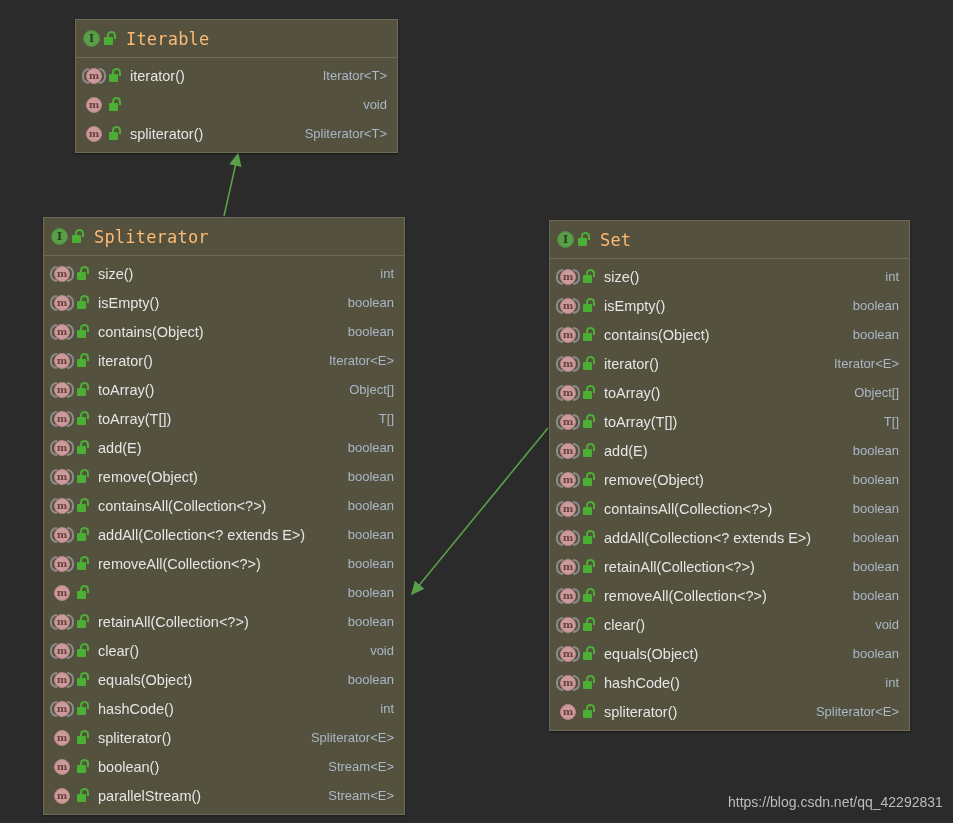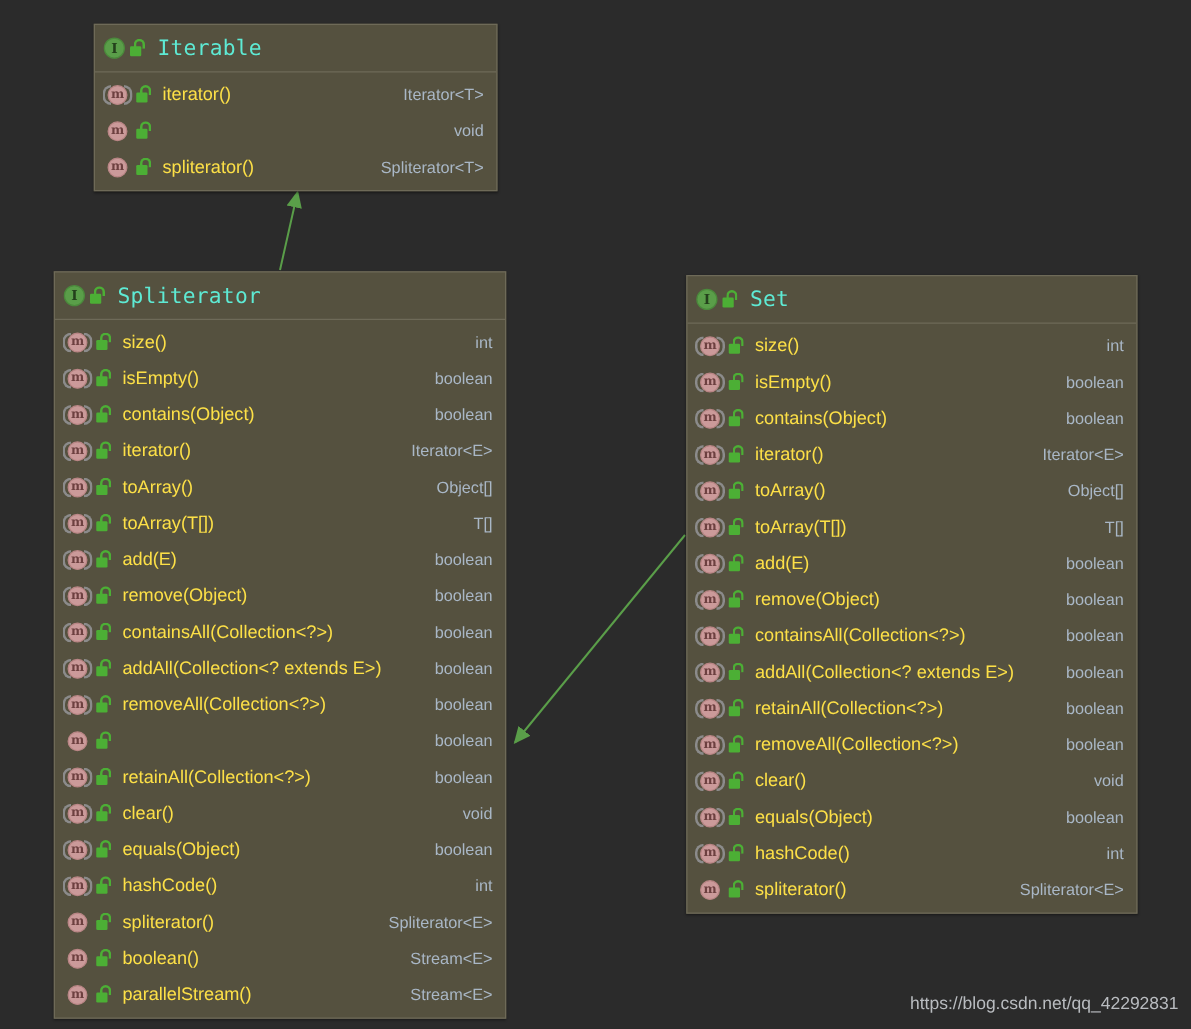--- a/index.html
+++ b/index.html
@@ -38,38 +38,38 @@
     height: 38px;
     display: flex;
     align-items: center;
     padding: 0 6px 0 7px;
     border-bottom: 1px solid #6e6a58;
     box-sizing: border-box;
   }
   .uml-title {
     font-family: "DejaVu Sans Mono", "Liberation Mono", monospace;
     font-size: 17px;
-    color: #5eead4;
+    color: #fdba74;
     margin-left: 9px;
     letter-spacing: 0.2px;
     white-space: nowrap;
   }
   .uml-members {
     padding: 3px 0 4px 0;
   }
   .uml-row {
     display: flex;
     align-items: center;
     height: 29px;
     padding: 0 10px 0 7px;
     box-sizing: border-box;
   }
   .uml-row .m-name {
     font-size: 14.5px;
-    color: #fde047;
+    color: #e5e5e5;
     margin-left: 8px;
     white-space: nowrap;
     flex: 0 0 auto;
   }
   .uml-row .m-type {
     font-size: 13px;
     color: #a9b7c6;
     margin-left: auto;
     padding-left: 10px;
     white-space: nowrap;

